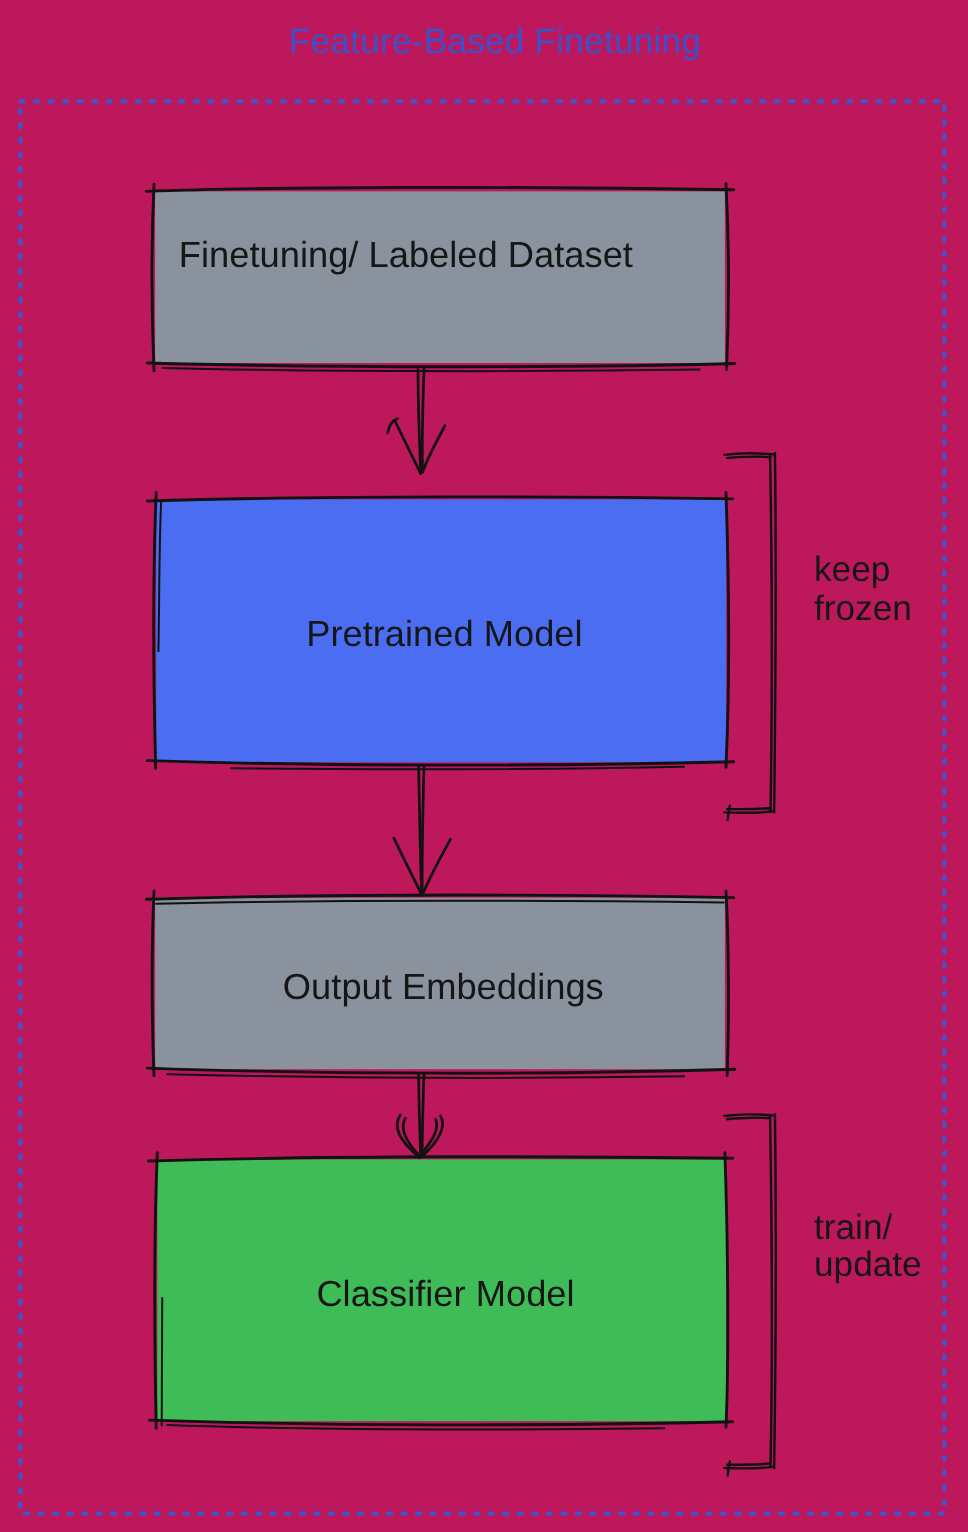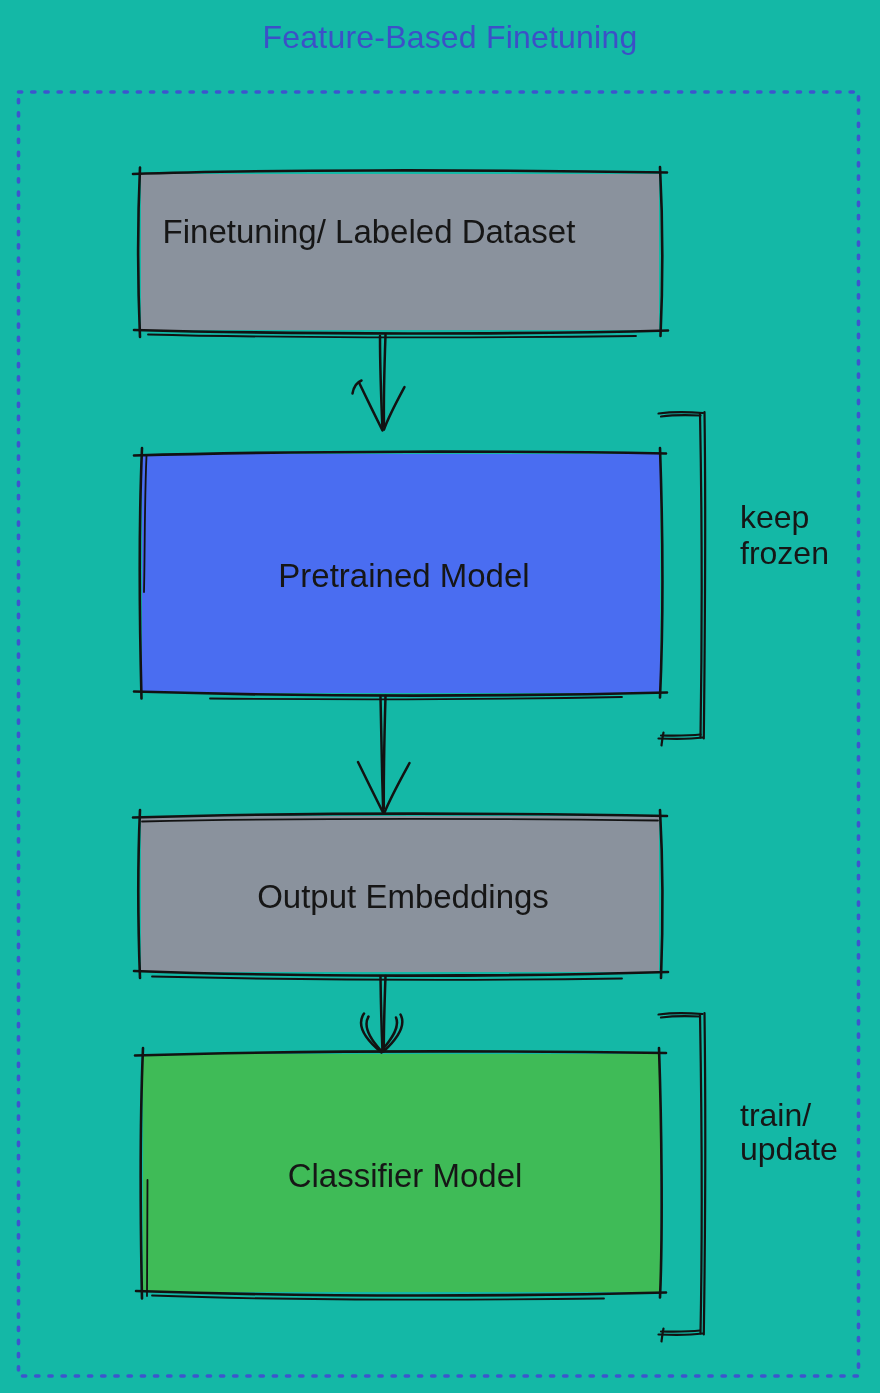--- a/index.html
+++ b/index.html
@@ -4,21 +4,21 @@
 <style>
   html, body {
     margin: 0;
     padding: 0;
     background: #ffffff;
   }
   .stage {
     position: relative;
     width: 880px;
     height: 1393px;
-    background: #14b8a6;
+    background: #be185d;
     font-family: "Liberation Sans", sans-serif;
     overflow: hidden;
   }
   svg { display: block; }
   svg text {
     font-family: "Liberation Sans", sans-serif;
   }
   .diagram-title {
     font-size: 32px;
     letter-spacing: 0.2px;

